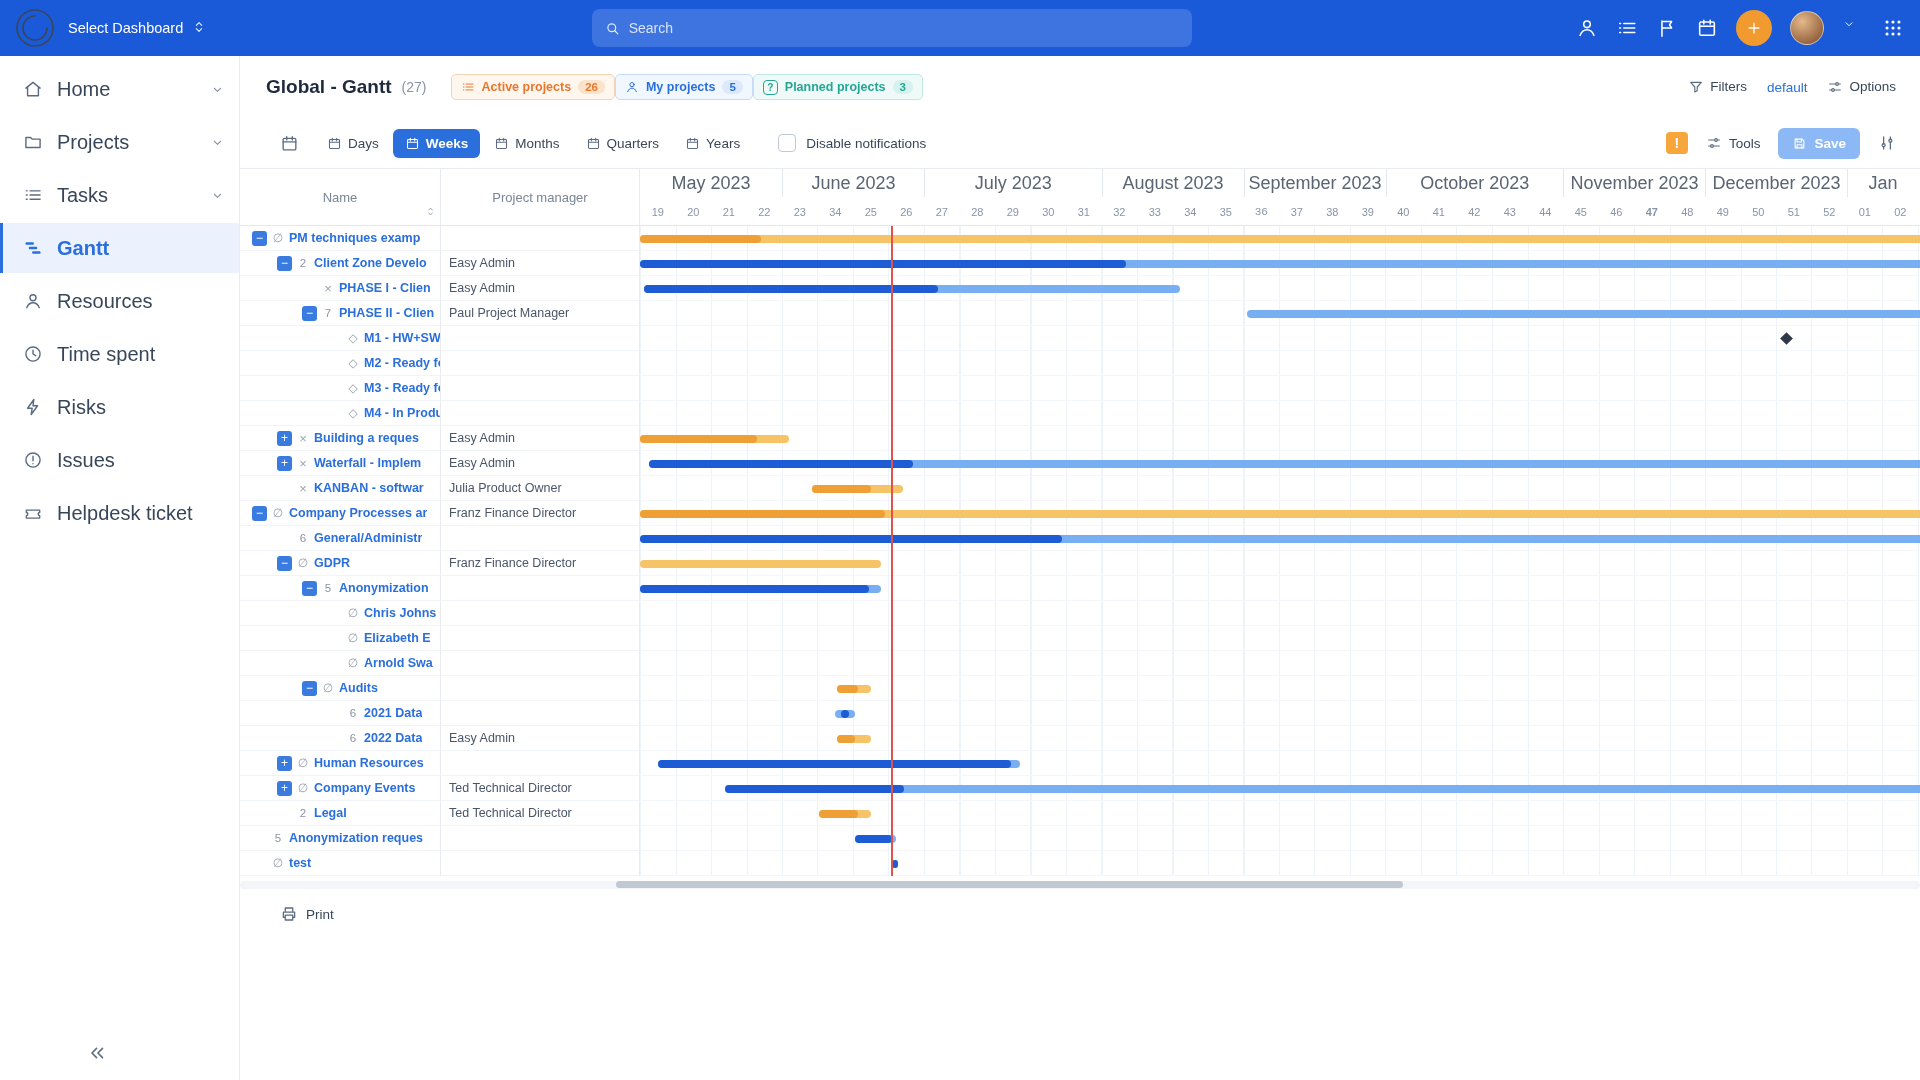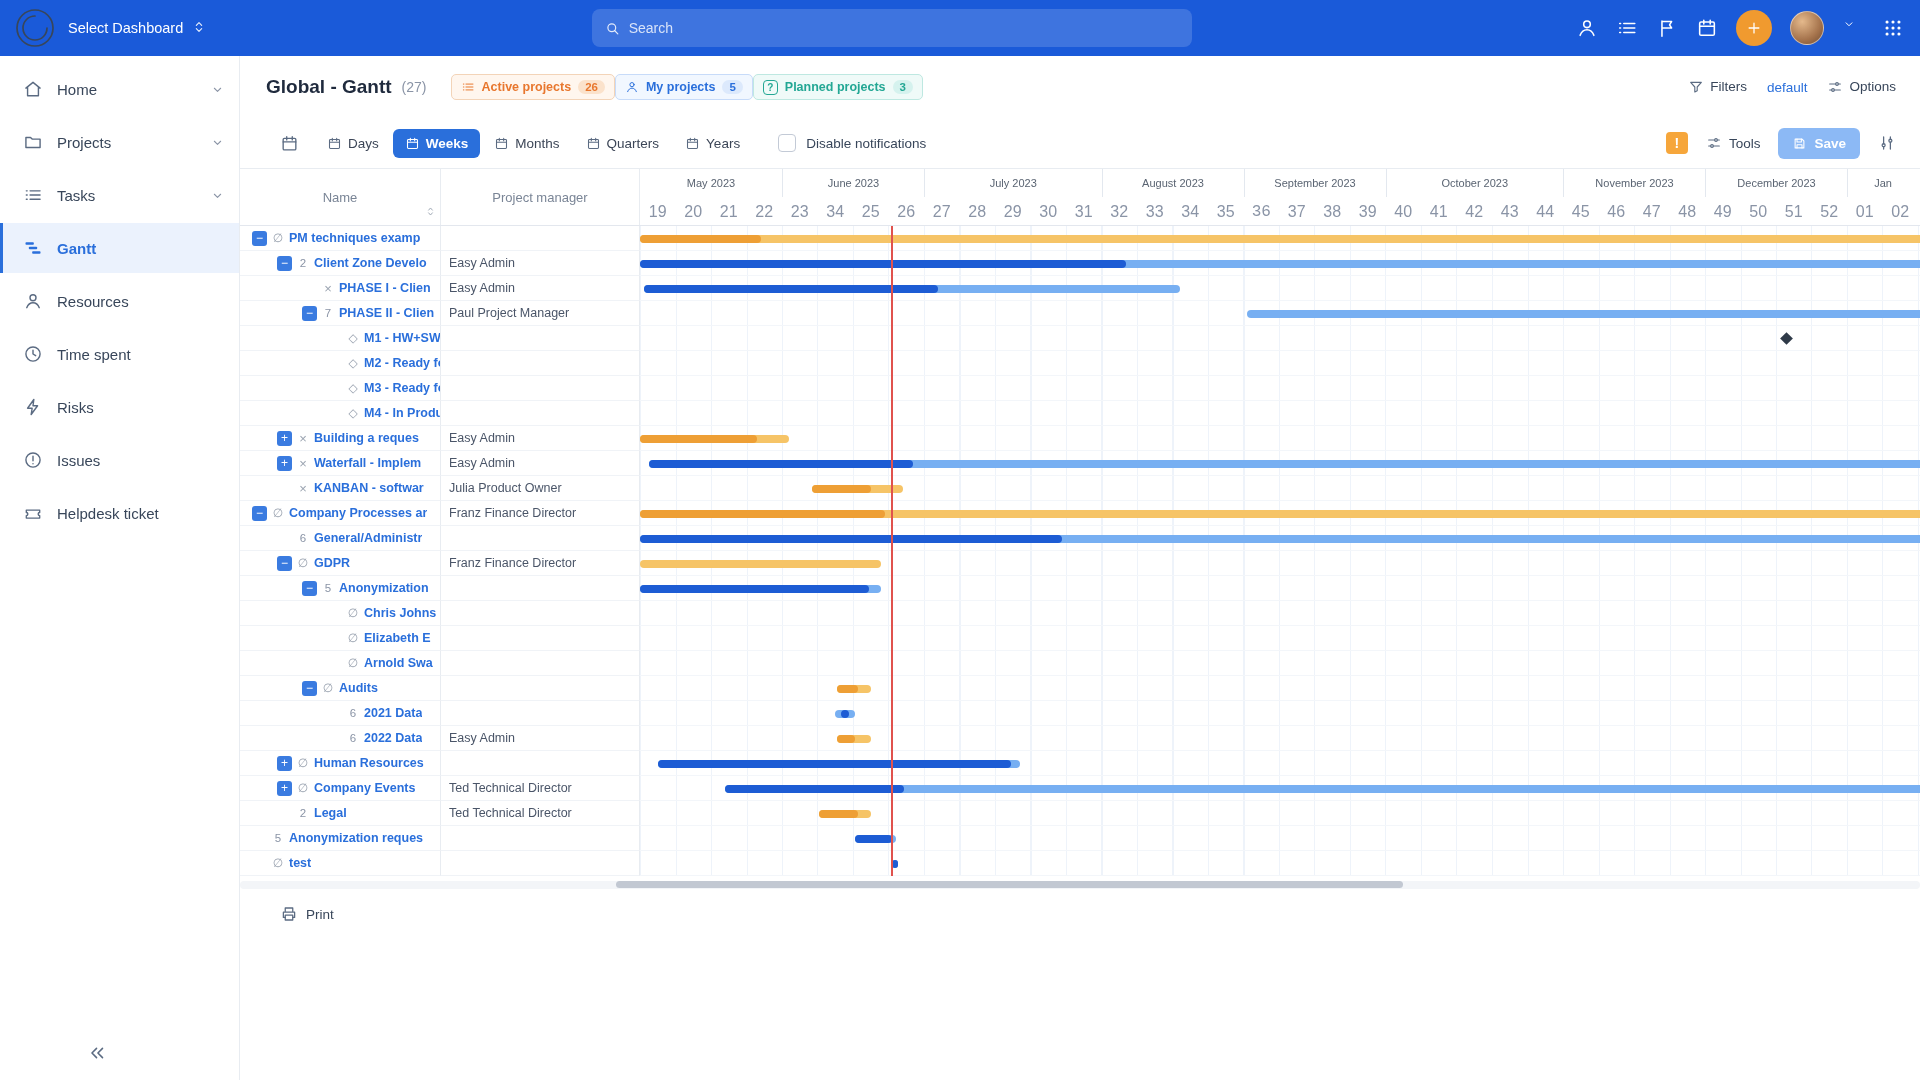--- a/index.html
+++ b/index.html
@@ -22,21 +22,21 @@
   .top-ic { width:22px; height:22px; display:inline-flex; cursor:pointer; }
   .top-ic svg { width:22px; height:22px; }
   .plus-btn { width:36px; height:36px; border-radius:50%; background:#f09a2f; color:#fff; display:flex; align-items:center; justify-content:center; cursor:pointer; }
   .plus-btn svg { width:18px; height:18px; stroke-width:2.2; }
   .avatar { width:34px; height:34px; border-radius:50%; background:radial-gradient(circle at 35% 30%, #e4b98c, #a5734c 60%, #6e4a30); border:1px solid rgba(255,255,255,.5); cursor:pointer; }
   .chev-sm svg { width:14px; height:14px; }
 
   
   .layout { display:flex; height:1024px; }
   .sidebar { width:240px; border-right:1px solid #e8ecf1; padding-top:8px; position:relative; flex:0 0 auto; background:#fff; }
-  .side-item { height:50px; margin-bottom:3px; display:flex; align-items:center; gap:14px; padding-left:20px; padding-right:14px; border-left:3px solid transparent; cursor:pointer; font-size:15px; color:#38465a; }
+  .side-item { height:50px; margin-bottom:3px; display:flex; align-items:center; gap:14px; padding-left:20px; padding-right:14px; border-left:3px solid transparent; cursor:pointer; font-size:20px; color:#38465a; }
   .side-item .sicon { width:20px; height:20px; color:#5b6b82; display:inline-flex; }
   .side-item .sicon svg { width:20px; height:20px; }
   .side-item.active { background:#ebf2fd; border-left-color:#2a6fdb; color:#2a6fdb; font-weight:bold; }
   .side-item.active .sicon { color:#2a6fdb; }
   .schev { margin-left:auto; color:#8a94a6; display:inline-flex; }
   .schev svg { width:15px; height:15px; }
   .collapse-btn { position:absolute; bottom:12px; left:86px; color:#5b6b82; cursor:pointer; }
   .collapse-btn svg { width:22px; height:22px; }
 
   .main { flex:1; min-width:0; }
@@ -85,24 +85,24 @@
   .gantt { position:relative; }
   .g-head { display:flex; height:58px; border-top:1px solid #e8ecf1; border-bottom:1px solid #e3e7ee; }
   .g-left-head { width:400px; flex:0 0 auto; display:flex; }
   .gh-cell { display:flex; align-items:center; justify-content:center; font-size:13px; color:#7a8596; position:relative; }
   .gh-name { width:201px; border-right:1px solid #e8ecf1; }
   .gh-mgr { width:199px; border-right:1px solid #e8ecf1; }
   .sort-ic { position:absolute; right:3px; bottom:4px; color:#9aa3b0; }
   .sort-ic svg { width:13px; height:13px; }
   .g-tl-head { flex:1; overflow:hidden; }
   .months { display:flex; height:28px; }
-  .month { border-left:1px solid #e3e8ef; display:flex; align-items:center; justify-content:center; font-size:11px; color:#5a6472; flex:0 0 auto; overflow:hidden; white-space:nowrap; }
+  .month { border-left:1px solid #e3e8ef; display:flex; align-items:center; justify-content:center; font-size:18px; color:#5a6472; flex:0 0 auto; overflow:hidden; white-space:nowrap; }
   .month:first-child { border-left:none; }
   .weeks { display:flex; height:30px; }
-  .week { flex:0 0 auto; display:flex; align-items:center; justify-content:center; font-size:16px; color:#8a94a6; }
+  .week { flex:0 0 auto; display:flex; align-items:center; justify-content:center; font-size:11px; color:#8a94a6; }
 
   .g-body { display:flex; }
   .g-left-rows { width:400px; flex:0 0 auto; }
   .lrow { display:flex; height:25px; }
   .lname { width:201px; display:flex; align-items:center; gap:4px; overflow:hidden; white-space:nowrap; border-right:1px solid #e8ecf1; border-bottom:1px solid #f0f3f7; }
   .lmgr { width:199px; padding-left:8px; display:flex; align-items:center; font-size:12.5px; color:#4a5568; border-right:1px solid #e8ecf1; border-bottom:1px solid #f0f3f7; overflow:hidden; white-space:nowrap; }
   .tgl { width:15px; height:15px; flex:0 0 auto; background:#3a7be0; color:#fff; font-size:12px; line-height:14px; text-align:center; border-radius:3px; cursor:pointer; }
   .tglsp { width:15px; flex:0 0 auto; }
   .pre { width:14px; flex:0 0 auto; text-align:center; color:#9aa3b0; font-size:12px; }
   .pren { font-size:11.5px; color:#8a94a6; }
@@ -488,21 +488,21 @@
               <div class="week" style="width: 35.5px;">37</div>
               <div class="week" style="width: 35.5px;">38</div>
               <div class="week" style="width: 35.5px;">39</div>
               <div class="week" style="width: 35.5px;">40</div>
               <div class="week" style="width: 35.5px;">41</div>
               <div class="week" style="width: 35.5px;">42</div>
               <div class="week" style="width: 35.5px;">43</div>
               <div class="week" style="width: 35.5px;">44</div>
               <div class="week" style="width: 35.5px;">45</div>
               <div class="week" style="width: 35.5px;">46</div>
-              <div class="week" style="width: 35.5px;">47</div>
+              <div class="week" style="width: 35.5px; font-weight: bold;">47</div>
               <div class="week" style="width: 35.5px;">48</div>
               <div class="week" style="width: 35.5px;">49</div>
               <div class="week" style="width: 35.5px;">50</div>
               <div class="week" style="width: 35.5px;">51</div>
               <div class="week" style="width: 35.5px;">52</div>
               <div class="week" style="width: 35.5px;">01</div>
               <div class="week" style="width: 35.5px;">02</div>
             </div>
         </div>
       </div>

